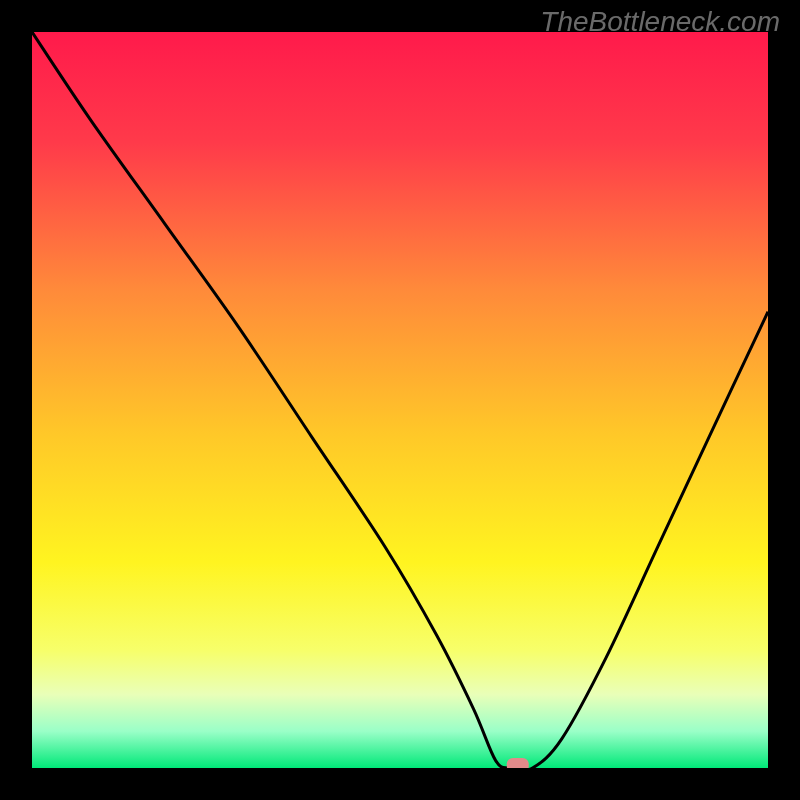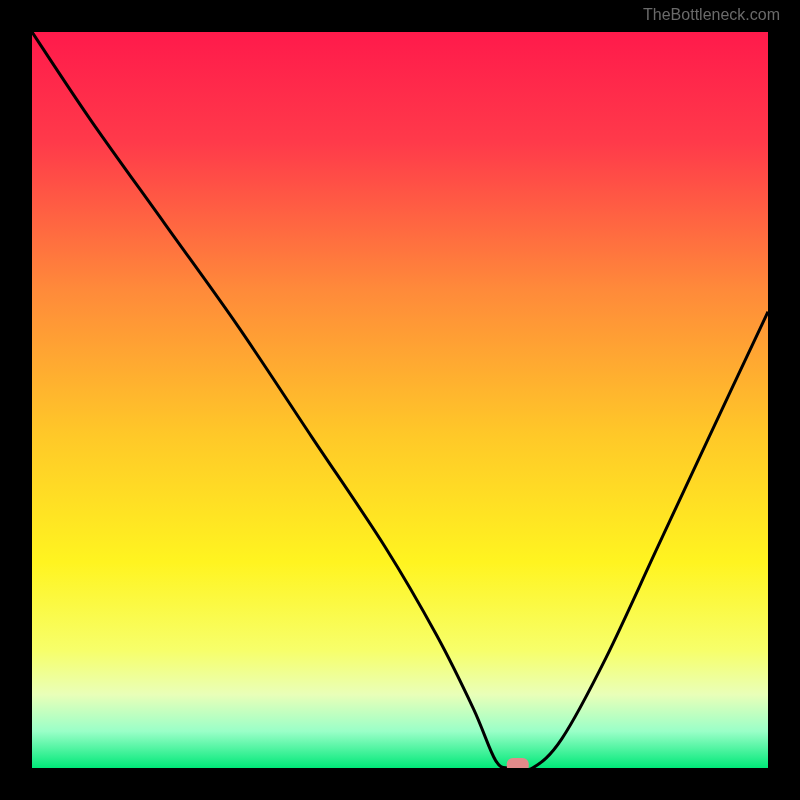--- a/index.html
+++ b/index.html
@@ -9,23 +9,24 @@
     height: 800px;
     background: #000;
     position: relative;
     font-family: Arial, sans-serif;
   }
   .watermark {
     position: absolute;
     top: 6px;
     right: 20px;
     color: #6a6a6a;
-    font-size: 16px;
+    font-size: 28px;
     font-weight: 500;
     z-index: 10;
+    font-style: italic;
   }
   .plot-area {
     position: absolute;
     left: 32px;
     top: 32px;
     width: 736px;
     height: 736px;
     overflow: hidden;
   }
   .plot-area svg {

